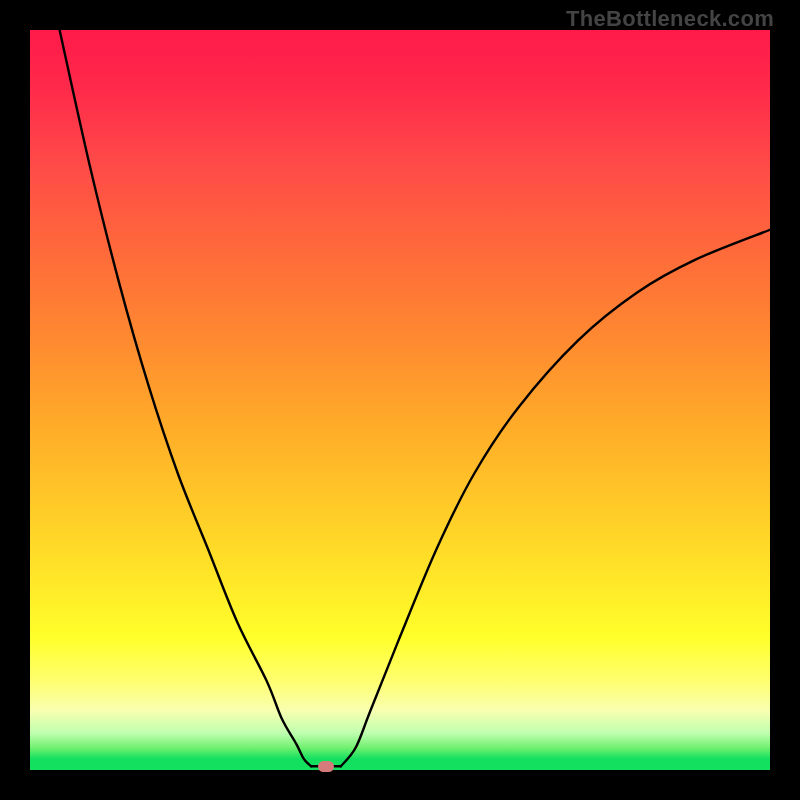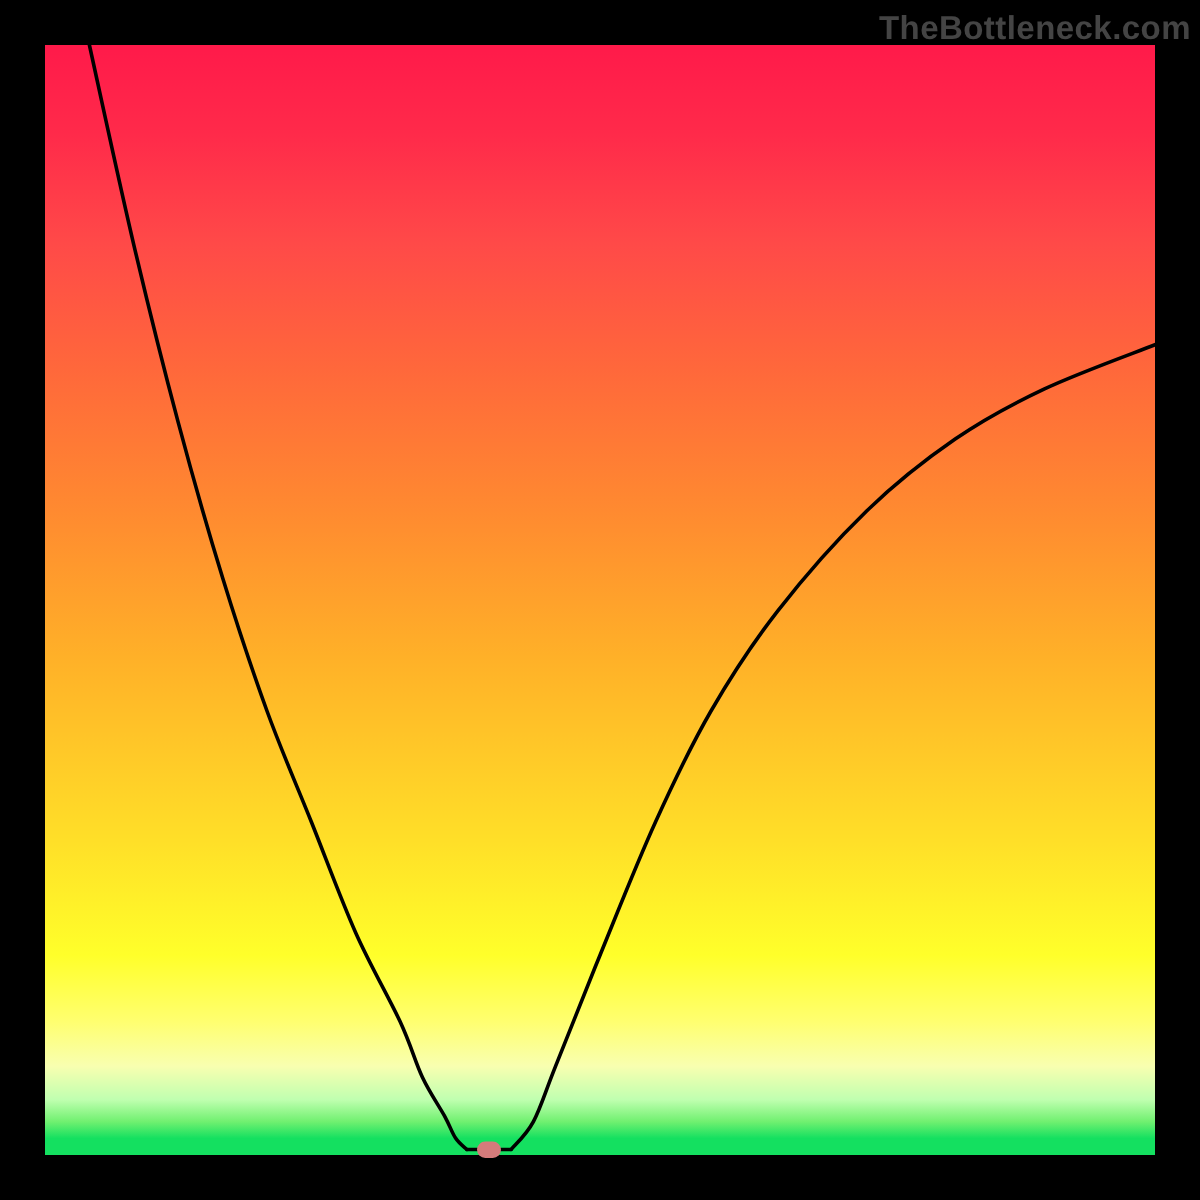--- a/index.html
+++ b/index.html
@@ -34,21 +34,21 @@
       #f8ffb0 92%,
       #c0ffb0 95%,
       #70f070 97%,
       #14e060 98.5%,
       #14e060 100%
     );
   }
   .watermark {
     position: absolute;
     top: 6px;
-    right: 6px;
+    right: 26px;
     font-family: Arial, Helvetica, sans-serif;
     font-size: 22px;
     font-weight: 600;
     color: #444;
     letter-spacing: 0.3px;
     user-select: none;
   }
   svg.curve {
     position: absolute;
     inset: 0;

